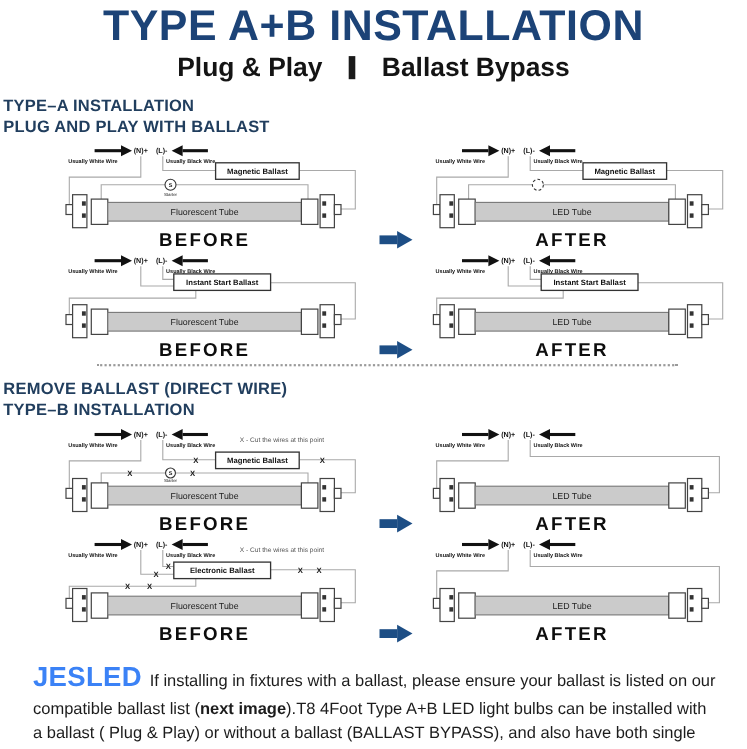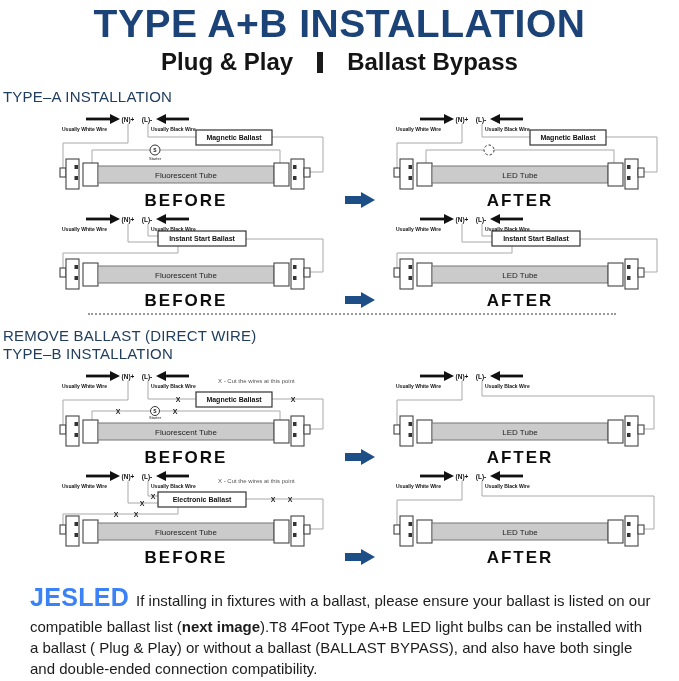--- a/index.html
+++ b/index.html
@@ -12,21 +12,21 @@
     color:#1c4377;letter-spacing:.5px;line-height:1.05;
   }
   .subtitle{
     text-align:center;font-size:24px;color:#141414;margin-top:3px;font-weight:700;
   }
   .sep{
     display:inline-block;width:6px;height:21px;background:#1a1a1a;
     margin:0 24px;vertical-align:-3px;
   }
   .sec-head{
-    margin:12px 0 2px 3px;font-size:15px;font-weight:400;color:#213e5e;
+    margin:12px 0 2px 3px;font-size:15px;font-weight:700;color:#213e5e;
     line-height:1.25;letter-spacing:.2px;
   }
   .drow{display:flex;align-items:flex-end;margin-left:58px;gap:14px;}
   .panel{display:block;}
   .midarrow{margin:52px 2px 0 2px;display:block;}
   .navy{fill:#1d4e85;}
   .divider{margin:4px 0 2px 88px;width:528px;border-top:2px dotted #9a9a9a;height:0;}
   .footer{
     margin:14px 28px 0 30px;font-size:15px;line-height:1.42;color:#1c1c1c;
   }
@@ -59,20 +59,21 @@
 
 <div class="header">
   <h1>TYPE A+B INSTALLATION</h1>
   <div class="subtitle">
     <span>Plug &amp; Play</span><span class="sep"></span><span>Ballast Bypass</span>
   </div>
 </div>
 
 <div class="sec-head">
   <div>TYPE–A INSTALLATION</div>
+  <div>PLUG AND PLAY WITH BALLAST</div>
 </div>
 
 <div class="drow">
   <svg class="panel" width="270" height="100" viewBox="0 0 270 100">
     <g class="arrowglyph">
         <rect x="28" y="8.6" width="24" height="2.8"></rect>
         <polygon points="52,5 52,15 62,10"></polygon>
       </g>
     <text class="toplabel" x="70" y="12.5" text-anchor="middle">(N)+</text>
     <text class="toplabel" x="89" y="12.5" text-anchor="middle">(L)-</text>

